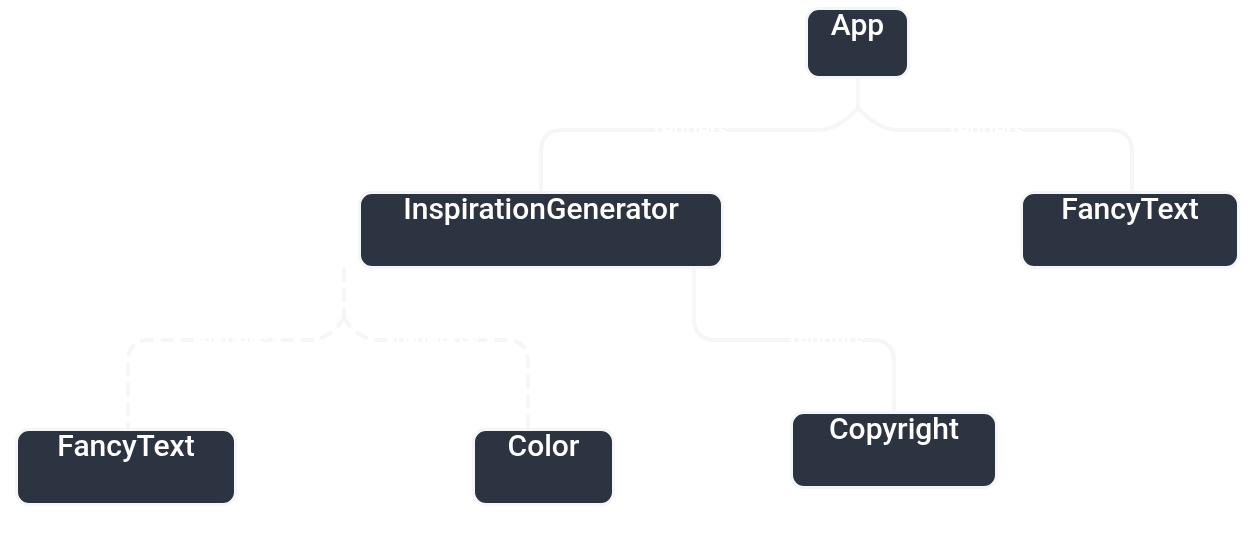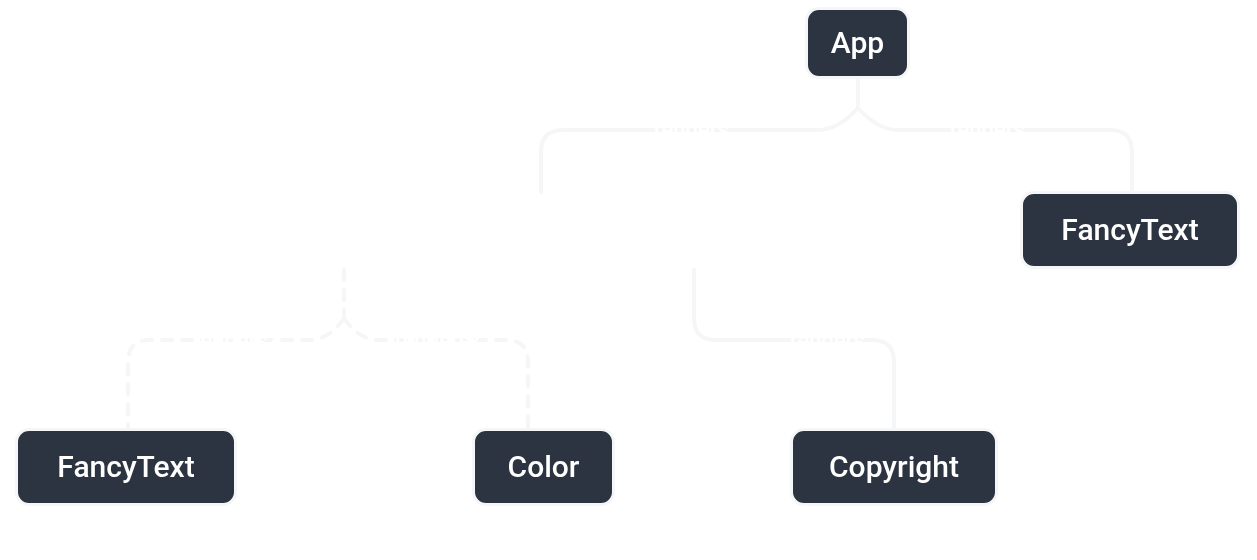--- a/index.html
+++ b/index.html
@@ -26,21 +26,20 @@
   .node {
     position: absolute;
     background: #2b3440;
     border: 3px solid #f5f6f7;
     border-radius: 14px;
     color: #ffffff;
     font-weight: 500;
     font-size: 30px;
     line-height: 1;
     display: flex;
-    align-items: center;
     justify-content: center;
     padding: 0 22px;
     box-sizing: border-box;
     white-space: nowrap;
   }
   .edge-label {
     position: absolute;
     color: #ffffff;
     font-size: 22px;
     font-weight: 500;
@@ -64,34 +63,37 @@
 
     <path d="M 344 318 Q 330 340 308 340 L 150 340 Q 128 340 128 362 L 128 428" fill="none" stroke="#f5f6f7" stroke-width="4" stroke-linecap="round" stroke-dasharray="10 10"></path>
 
     <path d="M 344 318 Q 358 340 380 340 L 506 340 Q 528 340 528 362 L 528 428" fill="none" stroke="#f5f6f7" stroke-width="4" stroke-linecap="round" stroke-dasharray="10 10"></path>
   </svg>
 
   <div class="node" style="left:805px; top:7px; width:105px; height:72px;">
     <span>App</span>
   </div>
 
+  <div class="node" style="left:358px; top:191px; width:366px; height:78px;">
+    <span>InspirationGenerator</span>
+  </div>
 
   <div class="node" style="left:1020px; top:191px; width:220px; height:78px;">
     <span>FancyText</span>
   </div>
 
   <div class="node" style="left:15px; top:428px; width:222px; height:78px;">
     <span>FancyText</span>
   </div>
 
   <div class="node" style="left:472px; top:428px; width:143px; height:78px;">
     <span>Color</span>
   </div>
 
-  <div class="node" style="left:790px; top:428px; width:208px; height:78px;">
+  <div class="node" style="left:790px; top:411px; width:208px; height:78px;">
     <span>Copyright</span>
   </div>
 
   <div class="edge-label" style="left:654px; top:117px;">renders</div>
   <div class="edge-label" style="left:950px; top:117px;">renders</div>
   <div class="edge-label" style="left:790px; top:328px;">renders</div>
   <div class="edge-label" style="left:193px; top:328px;">renders?</div>
   <div class="edge-label" style="left:395px; top:328px;">renders?</div>
 
 </div>

